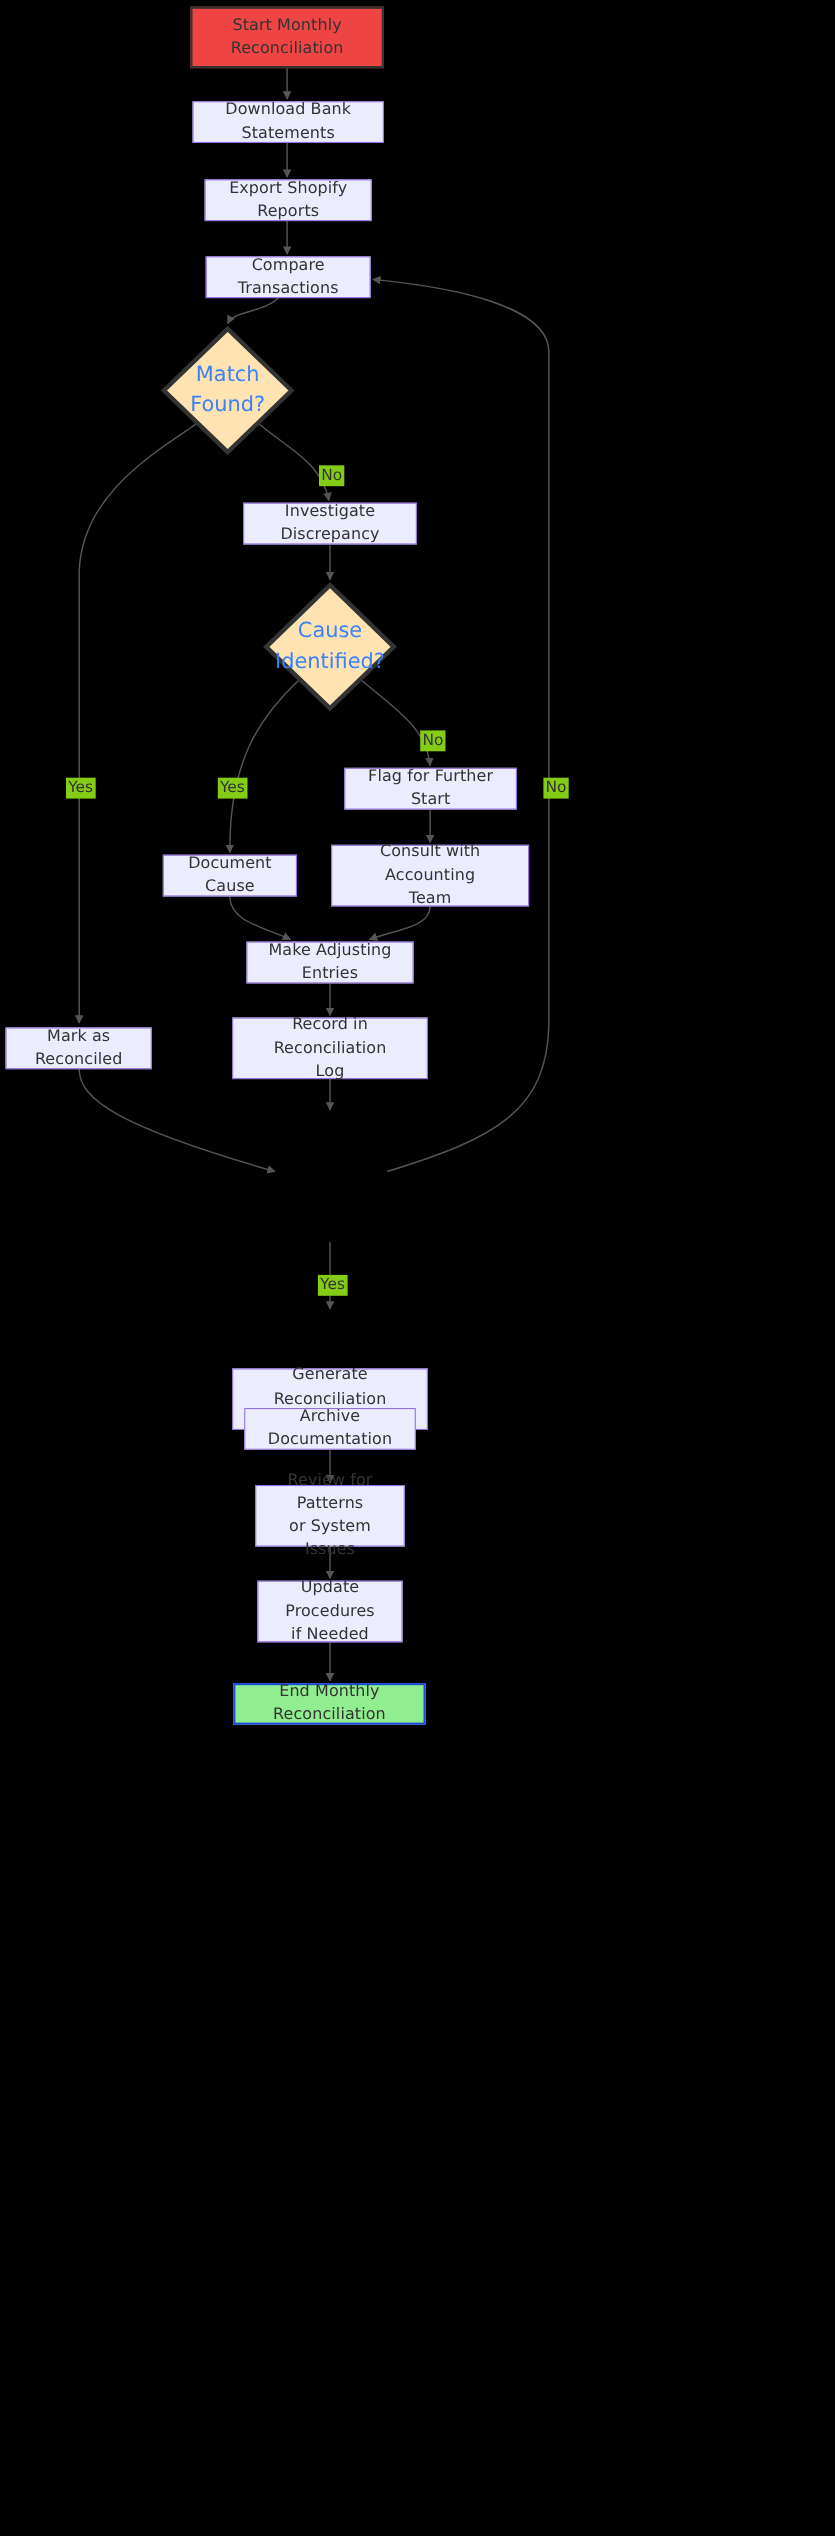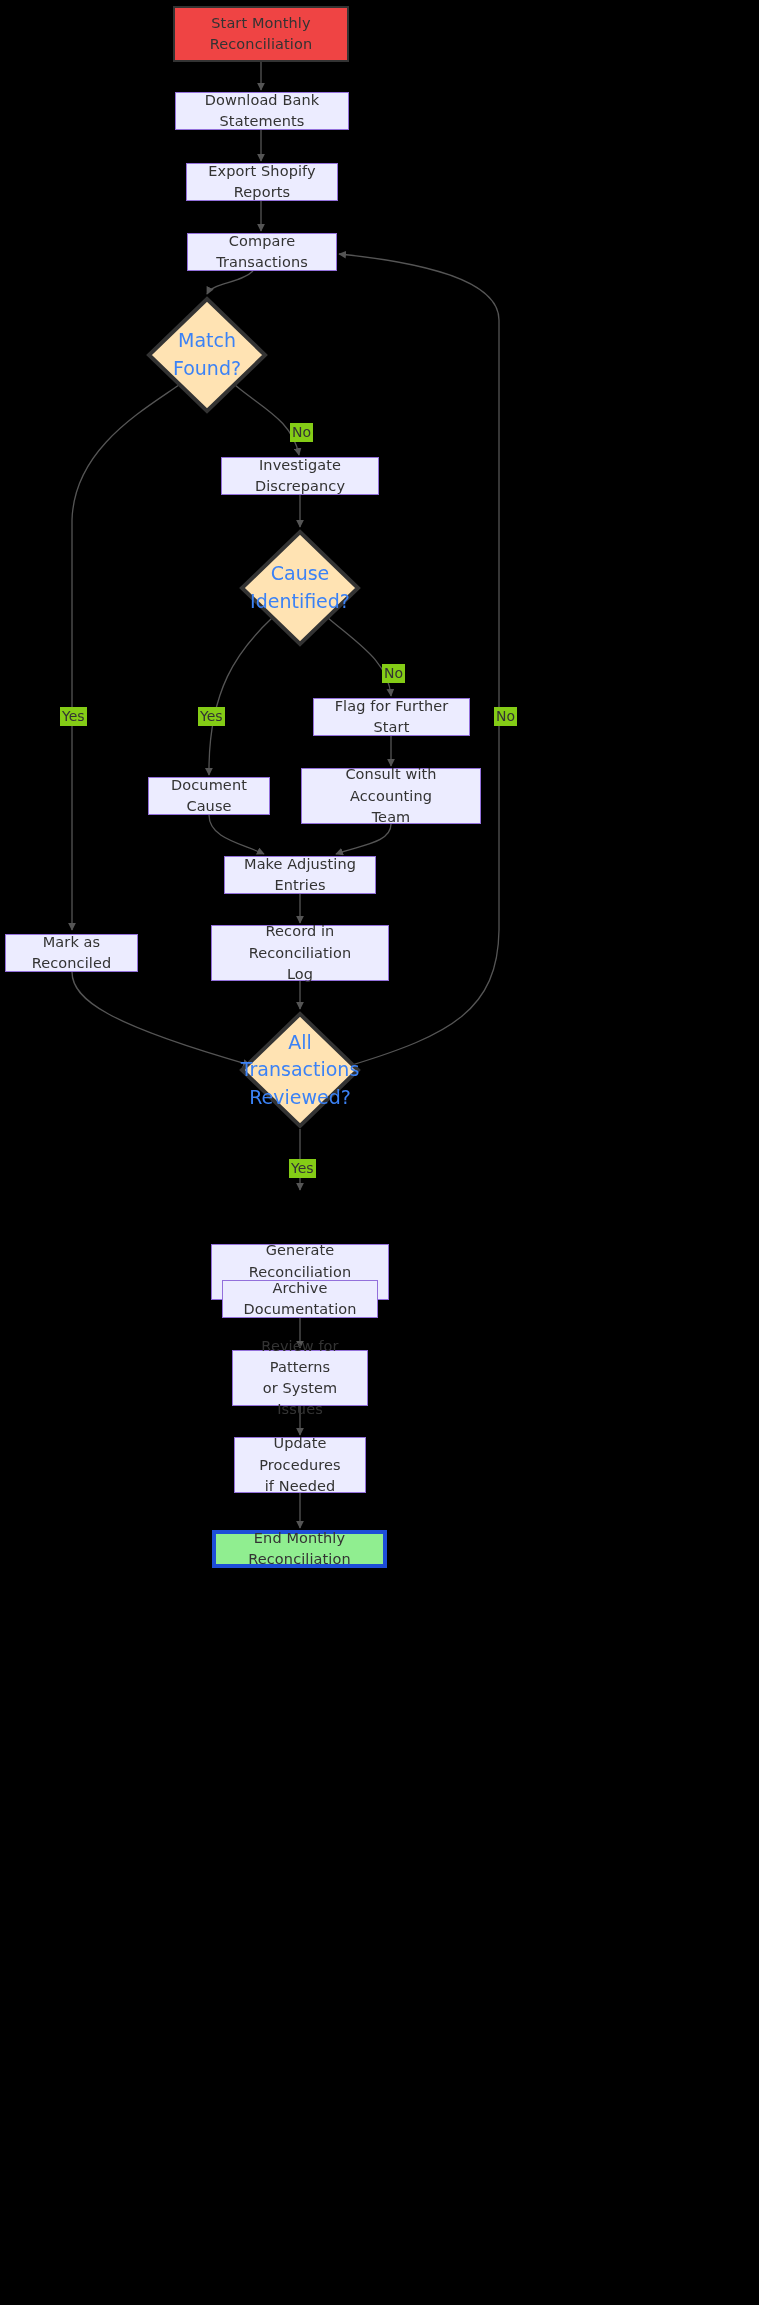--- a/index.html
+++ b/index.html
@@ -38,21 +38,21 @@
   .node.process {
     background: #ececff;
     border: 1.6px solid #9370db;
   }
   .node.startnode {
     background: #ef4444;
     border: 2px solid #333333;
   }
   .node.endnode {
     background: #90ee90;
-    border: 4px solid #1d4ed8;
+    border: 2px solid #1d4ed8;
   }
   .node .lbl {
     padding: 0 8px;
     white-space: pre-line;
   }
   .decision {
     position: absolute;
     display: flex;
     align-items: center;
     justify-content: center;
@@ -194,27 +194,20 @@
 
   <div class="node process" style="left:5px;top:934px;width:133px;height:38px;">
     <span class="lbl">Mark as Reconciled</span>
   </div>
 
   <div class="node process" style="left:211px;top:925px;width:178px;height:56px;">
     <span class="lbl">Record in Reconciliation
 Log</span>
   </div>
 
-  <div class="decision" style="left:239px;top:1011px;width:122px;height:118px;">
-    <svg class="dshape" viewBox="0 0 122 118" preserveAspectRatio="none">
-      <polygon points="61,3 119,59 61,115 3,59" fill="#ffe3b3" stroke="#333333" stroke-width="4"></polygon>
-    </svg>
-    <span class="dlabel">All Transactions
-Reviewed?</span>
-  </div>
 
   <div class="node process" style="left:211px;top:1244px;width:178px;height:56px;">
     <span class="lbl">Generate Reconciliation
 Report</span>
   </div>
 
   <div class="node process" style="left:222px;top:1280px;width:156px;height:38px;">
     <span class="lbl">Archive Documentation</span>
   </div>
 

